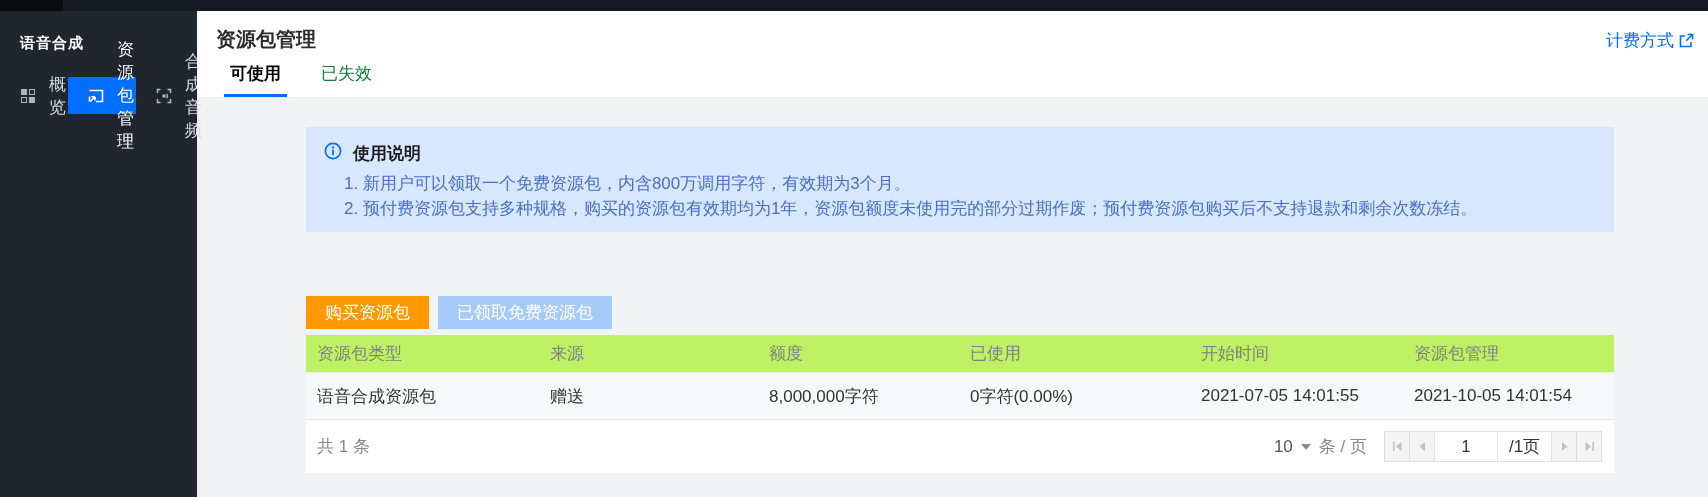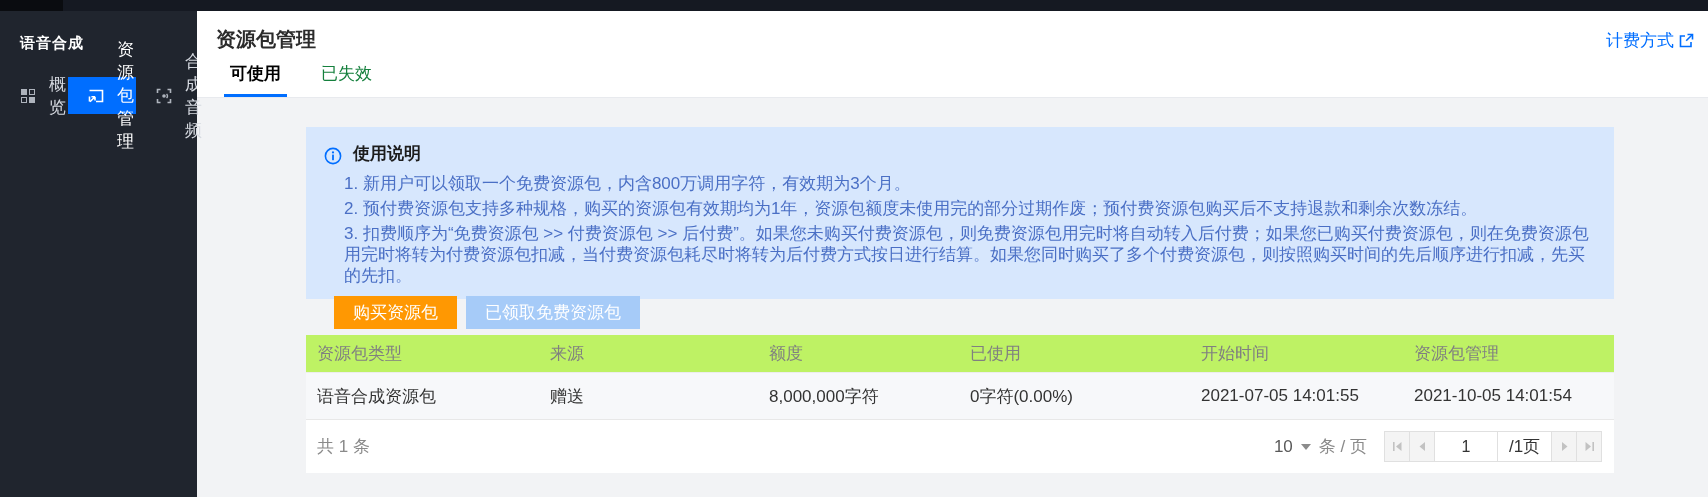--- a/index.html
+++ b/index.html
@@ -35,25 +35,25 @@
   .tab { padding:0 6px; margin:0 14px; height:42px; line-height:38px; font-size:17px; color:#15803d; cursor:pointer; border-bottom:3px solid transparent; }
   .tab.active { color:#000; font-weight:bold; border-bottom-color:#006eff; }
 
   
   .main { position:absolute; left:197px; top:98px; width:1511px; height:399px; }
 
   .notice {
     position:absolute; left:109px; top:29px; width:1308px;
     background:#d7e7fd; padding:15px 20px 13px 18px;
   }
-  .notice-head { display:flex; align-items:flex-end; gap:11px; font-size:17px; font-weight:bold; color:#1c1c1c; }
+  .notice-head { display:flex; align-items:flex-start; gap:11px; font-size:17px; font-weight:bold; color:#1c1c1c; }
   .notice-list { margin:8px 0 0 20px; list-style:none; color:#4a6fc5; font-size:17px; line-height:21px; }
   .notice-list li { margin-top:4px; }
 
-  .action-row { position:absolute; left:109px; top:198px; display:flex; gap:9px;margin-left:28px; }
+  .action-row { position:absolute; left:109px; top:198px; display:flex; gap:9px; }
   .btn { height:33px; padding:0 19px; font-size:17px; border:none; color:#fff; cursor:pointer; font-family:inherit; white-space:nowrap; }
   .btn-primary { background:#ff9802; }
   .btn-disabled { background:#a6cbf8; cursor:default; }
 
   
   .table-card { position:absolute; left:109px; top:237px; width:1308px; background:#bef264; }
   .t-row { display:flex; align-items:center; }
   .t-head { height:37px; }
   .t-head .t-cell { color:#808080; }
   .t-body { height:48px; background:#f7f8fa; border-top:1px solid #ededed; border-bottom:1px solid #e8e8e8; }
@@ -151,21 +151,20 @@
           <circle cx="9" cy="9" r="7.6" fill="none" stroke="#006eff" stroke-width="1.6"></circle>
           <circle cx="9" cy="5.4" r="1.1" fill="#006eff"></circle>
           <rect x="8.1" y="7.6" width="1.8" height="5.6" fill="#006eff"></rect>
         </svg>
       </span>
       <span>使用说明</span>
     </div>
     <ul class="notice-list">
       <li>1. 新用户可以领取一个免费资源包，内含800万调用字符，有效期为3个月。</li>
       <li>2. 预付费资源包支持多种规格，购买的资源包有效期均为1年，资源包额度未使用完的部分过期作废；预付费资源包购买后不支持退款和剩余次数冻结。</li>
-      <li>3. 扣费顺序为“免费资源包 &gt;&gt; 付费资源包 &gt;&gt; 后付费”。如果您未购买付费资源包，则免费资源包用完时将自动转入后付费；如果您已购买付费资源包，则在免费资源包用完时将转为付费资源包扣减，当付费资源包耗尽时将转为后付费方式按日进行结算。如果您同时购买了多个付费资源包，则按照购买时间的先后顺序进行扣减，先买的先扣。</li>
     </ul>
   </div>
 
   <div class="action-row">
     <button class="btn btn-primary">购买资源包</button>
     <button class="btn btn-disabled">已领取免费资源包</button>
   </div>
 
   <div class="table-card">
     <div class="t-row t-head">

